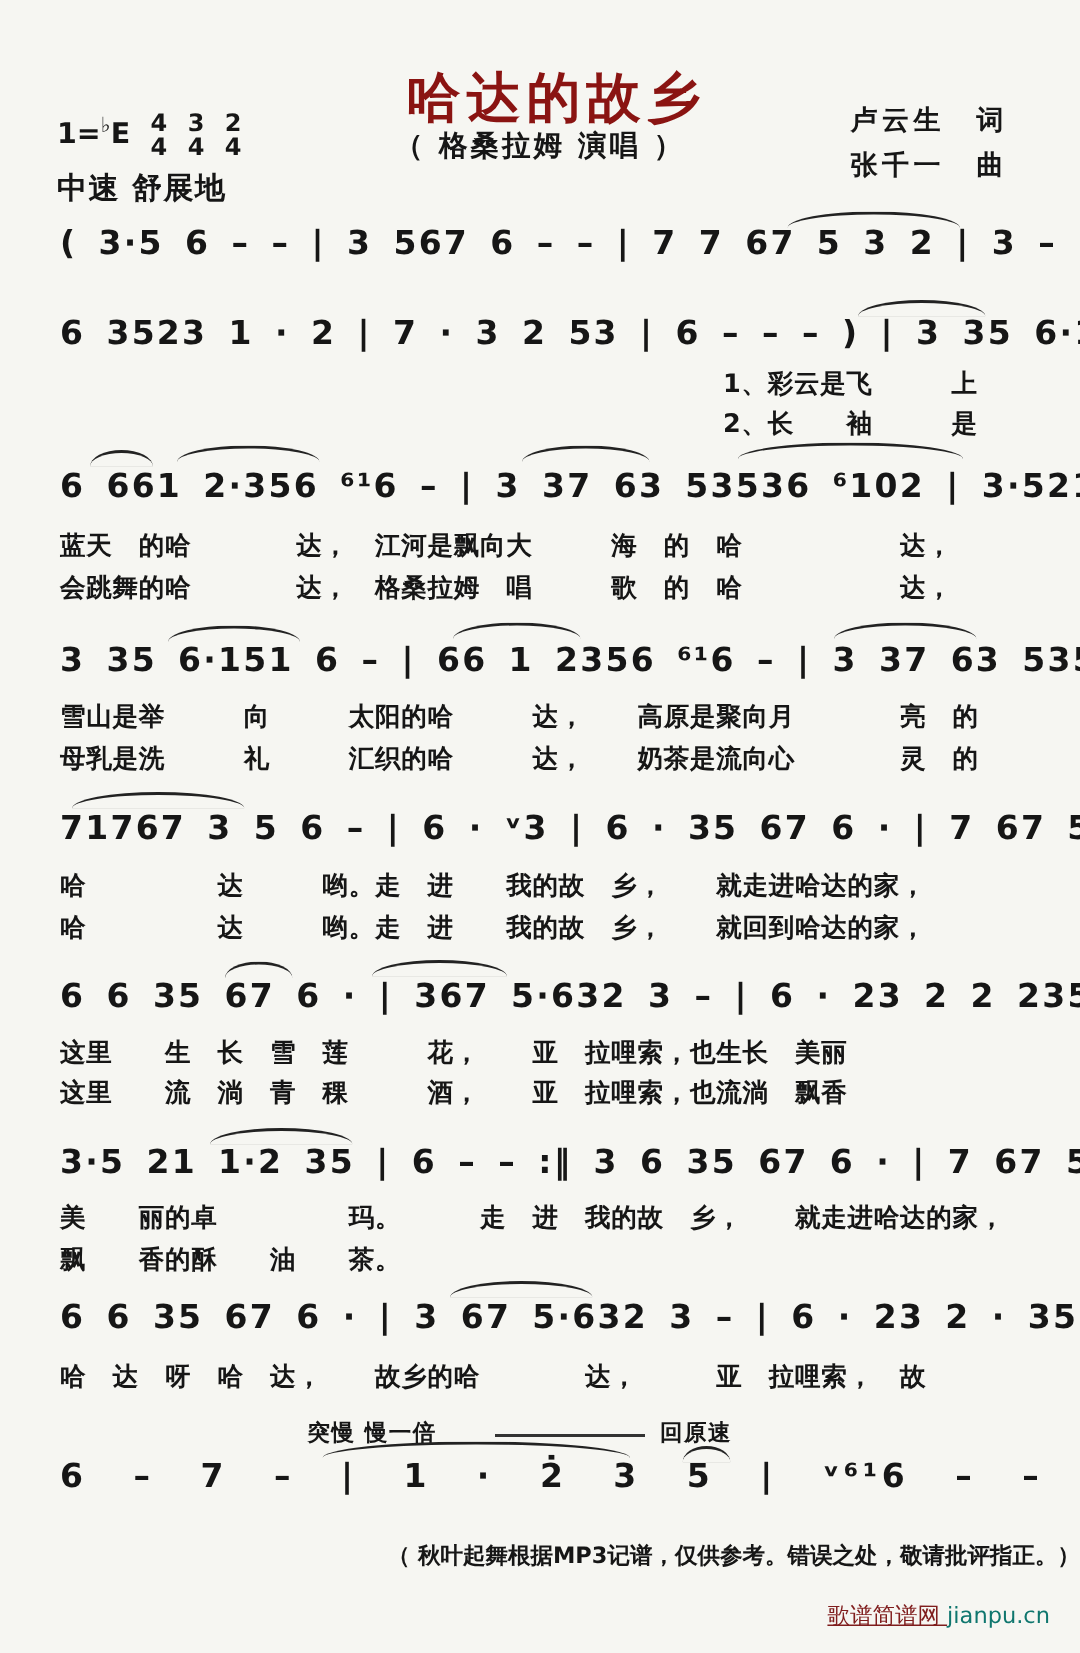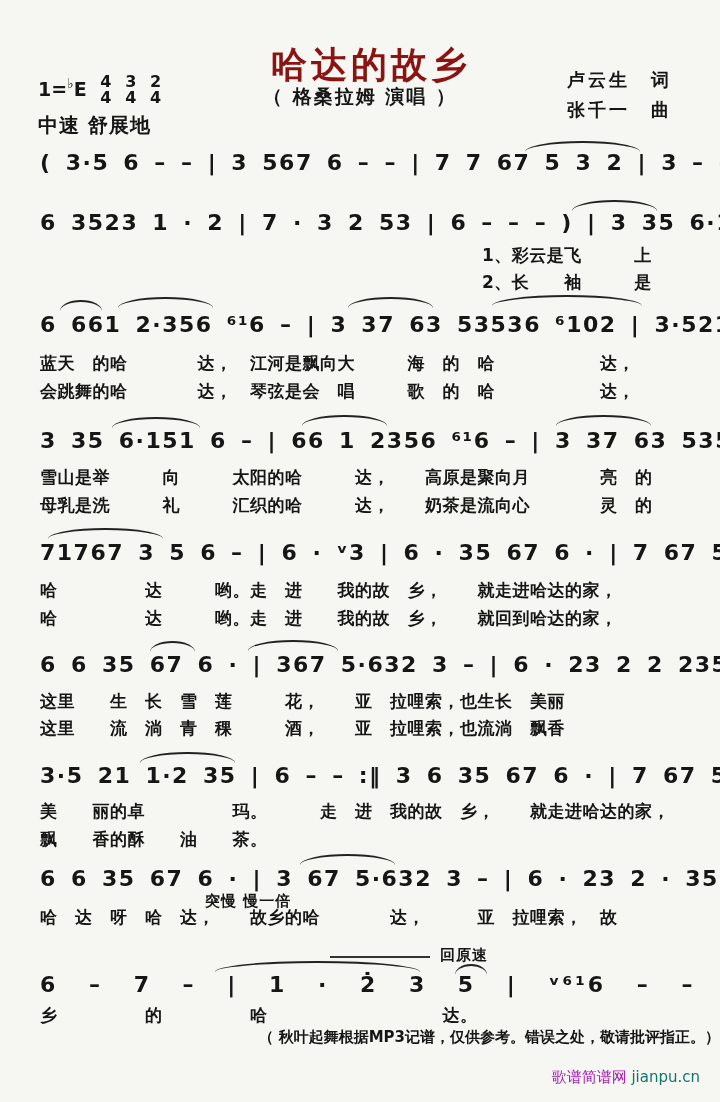--- a/index.html
+++ b/index.html
@@ -65,21 +65,21 @@
     position:absolute;border-top:2px solid #333;height:0;
   }
   .footnote{
     position:absolute;left:0;top:1028px;width:720px;text-align:right;
     font-size:15px;font-weight:bold;
   }
   .watermark{
     position:absolute;right:20px;top:1068px;
     font-size:15px;white-space:nowrap;
   }
-  .watermark .wm-site{color:#a21caf;}
+  .watermark .wm-site{color:#7f1d1d;text-decoration:underline;}
   .watermark .wm-link{color:#0f766e;}
 </style>
 </head>
 <body>
 
 <div class="page">
 
   <h1 class="title">哈达的故乡</h1>
 
   <div class="keyline">
@@ -104,46 +104,45 @@
   <div class="tempo">中速 舒展地</div>
 
   <div class="notation" style="top:150px">( 3·5 6 – – | 3 567 6 – – | 7 7 67 5 3 2 | 3 – – 3 35 |</div>
 
   <div class="notation" style="top:210px">6 3523 1 · 2 | 7 · 3 2 53 | 6 – – – ) | 3 35 6·151 6 – |</div>
   <div class="lyric verse-right" style="top:244px">1、彩云是飞　　　上</div>
   <div class="lyric verse-right" style="top:271px">2、长　　袖　　　是</div>
 
   <div class="notation" style="top:312px">6 661 2·356 ⁶¹6 – | 3 37 63 53536 ⁶102 | 3·521 1·265 3 – |</div>
   <div class="lyric" style="top:352px">蓝天　的哈　　　　达，　江河是飘向大　　　海　的　哈　　　　　　达，</div>
-  <div class="lyric" style="top:380px">会跳舞的哈　　　　达，　琴弦是会　唱　　　歌　的　哈　　　　　　达，</div>
+  <div class="lyric" style="top:380px">会跳舞的哈　　　　达，　格桑拉姆　唱　　　歌　的　哈　　　　　　达，</div>
 
   <div class="notation" style="top:428px">3 35 6·151 6 – | 66 1 2356 ⁶¹6 – | 3 37 63 53532 101 |</div>
   <div class="lyric" style="top:466px">雪山是举　　　向　　　太阳的哈　　　达，　　高原是聚向月　　　　亮　的</div>
   <div class="lyric" style="top:494px">母乳是洗　　　礼　　　汇织的哈　　　达，　　奶茶是流向心　　　　灵　的</div>
 
   <div class="notation" style="top:540px">71767 3 5 6 – | 6 · ᵛ3 | 6 · 35 67 6 · | 7 67 5 32 3 – |</div>
   <div class="lyric" style="top:579px">哈　　　　　达　　　哟。走　进　　我的故　乡，　　就走进哈达的家，</div>
   <div class="lyric" style="top:607px">哈　　　　　达　　　哟。走　进　　我的故　乡，　　就回到哈达的家，</div>
 
   <div class="notation" style="top:652px">6 6 35 67 6 · | 367 5·632 3 – | 6 · 23 2 2 235 | 6 6 · 60 |</div>
   <div class="lyric" style="top:690px">这里　　生　长　雪　莲　　　花，　　亚　拉哩索，也生长　美丽</div>
   <div class="lyric" style="top:717px">这里　　流　淌　青　稞　　　酒，　　亚　拉哩索，也流淌　飘香</div>
 
   <div class="notation" style="top:763px">3·5 21 1·2 35 | 6 – – :‖ 3 6 35 67 6 · | 7 67 5 32 3 – |</div>
   <div class="lyric" style="top:800px">美　　丽的卓　　　　　玛。　　　走　进　我的故　乡，　　就走进哈达的家，</div>
   <div class="lyric" style="top:828px">飘　　香的酥　　油　　茶。</div>
 
   <div class="notation" style="top:866px">6 6 35 67 6 · | 3 67 5·632 3 – | 6 · 23 2 · 35 |</div>
   <div class="lyric" style="top:906px">哈　达　呀　哈　达，　　故乡的哈　　　　达，　　　亚　拉哩索，　故</div>
 
-  <div class="tempo-mark" style="left:205px;top:892px">突慢 慢一倍</div>
+  <div class="tempo-mark" style="left:205px;top:946px">突慢 慢一倍</div>
   <div class="ext-line" style="left:330px;top:956px;width:100px"></div>
   <div class="tempo-mark" style="left:440px;top:946px">回原速</div>
   <div class="notation wide" style="top:972px">6 – 7 – | 1 · 2̇ 3 5 | ᵛ⁶¹6 – – – ‖</div>
-  <div class="lyric" style="top:1004px">乡　　　　　的　　　　　哈　　　　　　　　　　达。</div>
 
   <div class="arc" style="left:525px;top:141px;width:115px"></div>
   <div class="arc" style="left:572px;top:200px;width:85px"></div>
   <div class="arc" style="left:60px;top:300px;width:42px"></div>
   <div class="arc" style="left:118px;top:297px;width:95px"></div>
   <div class="arc" style="left:348px;top:297px;width:85px"></div>
   <div class="arc" style="left:492px;top:295px;width:150px"></div>
   <div class="arc" style="left:112px;top:417px;width:88px"></div>
   <div class="arc" style="left:302px;top:415px;width:85px"></div>
   <div class="arc" style="left:556px;top:415px;width:95px"></div>

